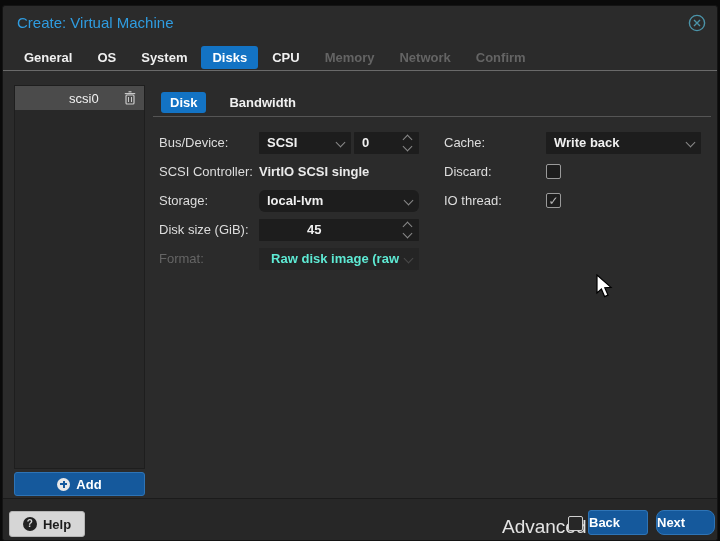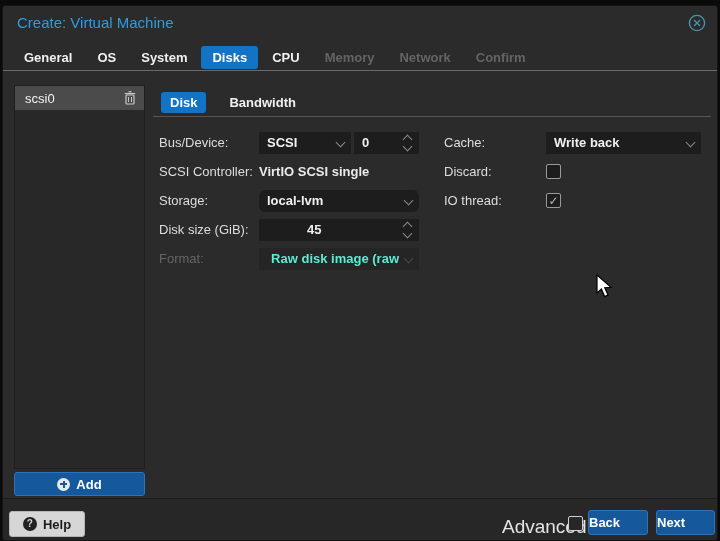--- a/index.html
+++ b/index.html
@@ -22,21 +22,21 @@
          border-radius:3px; white-space:nowrap; }
   .tab.active { background:#1373c4; color:#fff; }
   .tab.disabled { color:#646464; }
   .tabbar-line { position:absolute; left:0; right:0; top:64px; height:1px; background:#6a6a6a; }
 
   
   .disk-list { position:absolute; left:11px; top:79px; width:131px; height:384px;
                background:#282828; border:1px solid #1e1e1e; }
   .disk-item { height:24px; background:#4b4b4b; display:flex; align-items:center;
                color:#f2f2f2; font-size:13px; padding:0 8px 0 10px; }
-  .disk-item-label { flex:1; }
+  .disk-item-label { flex:1;margin-left:44px; }
   .add-btn { position:absolute; left:11px; top:466px; width:131px; height:24px;
              background:#15599c; border:1px solid #2e74b6; border-radius:3px;
              color:#fff; font-size:13px; font-weight:bold;
              display:flex; align-items:center; justify-content:center; gap:6px; cursor:pointer; }
   .plus-circle { width:13px; height:13px; border-radius:50%; background:#e9e9e9; position:relative; }
   .plus-circle::before, .plus-circle::after { content:""; position:absolute; background:#15599c; }
   .plus-circle::before { left:3px; right:3px; top:5.8px; height:1.6px; }
   .plus-circle::after { top:3px; bottom:3px; left:5.8px; width:1.6px; }
 
   
@@ -76,21 +76,21 @@
               color:#1c1c1c; font-size:13px; font-weight:bold;
               display:flex; align-items:center; justify-content:center; gap:6px; cursor:pointer; }
   .q-circle { width:14px; height:14px; border-radius:50%; background:#222;
               color:#d6d6d6; font-size:10px; font-weight:bold; text-align:center; line-height:14px; }
   .adv-label { position:absolute; left:499px; top:510px; font-size:19px; color:#e4e4e4; }
   .adv-checkbox { position:absolute; left:565px; top:510px; background:#272727; border-color:#cfcfcf; }
   .btn { position:absolute; top:504px; height:25px; background:#15599c; border:1px solid #2e74b6;
          border-radius:3px; color:#fff; font-size:13px; font-weight:bold;
          display:flex; align-items:center; justify-content:flex-start; cursor:pointer; }
   .back-btn { left:585px; width:60px; }
-  .next-btn { left:653px; width:59px; }
+  .next-btn { left:653px; width:59px;border-radius:8px; }
 
   .cursor { position:absolute; left:595px; top:274px; pointer-events:none; }
 </style>
 </head>
 <body>
 
 <div class="screen">
   <div class="dialog">
 
     <div class="titlebar">

